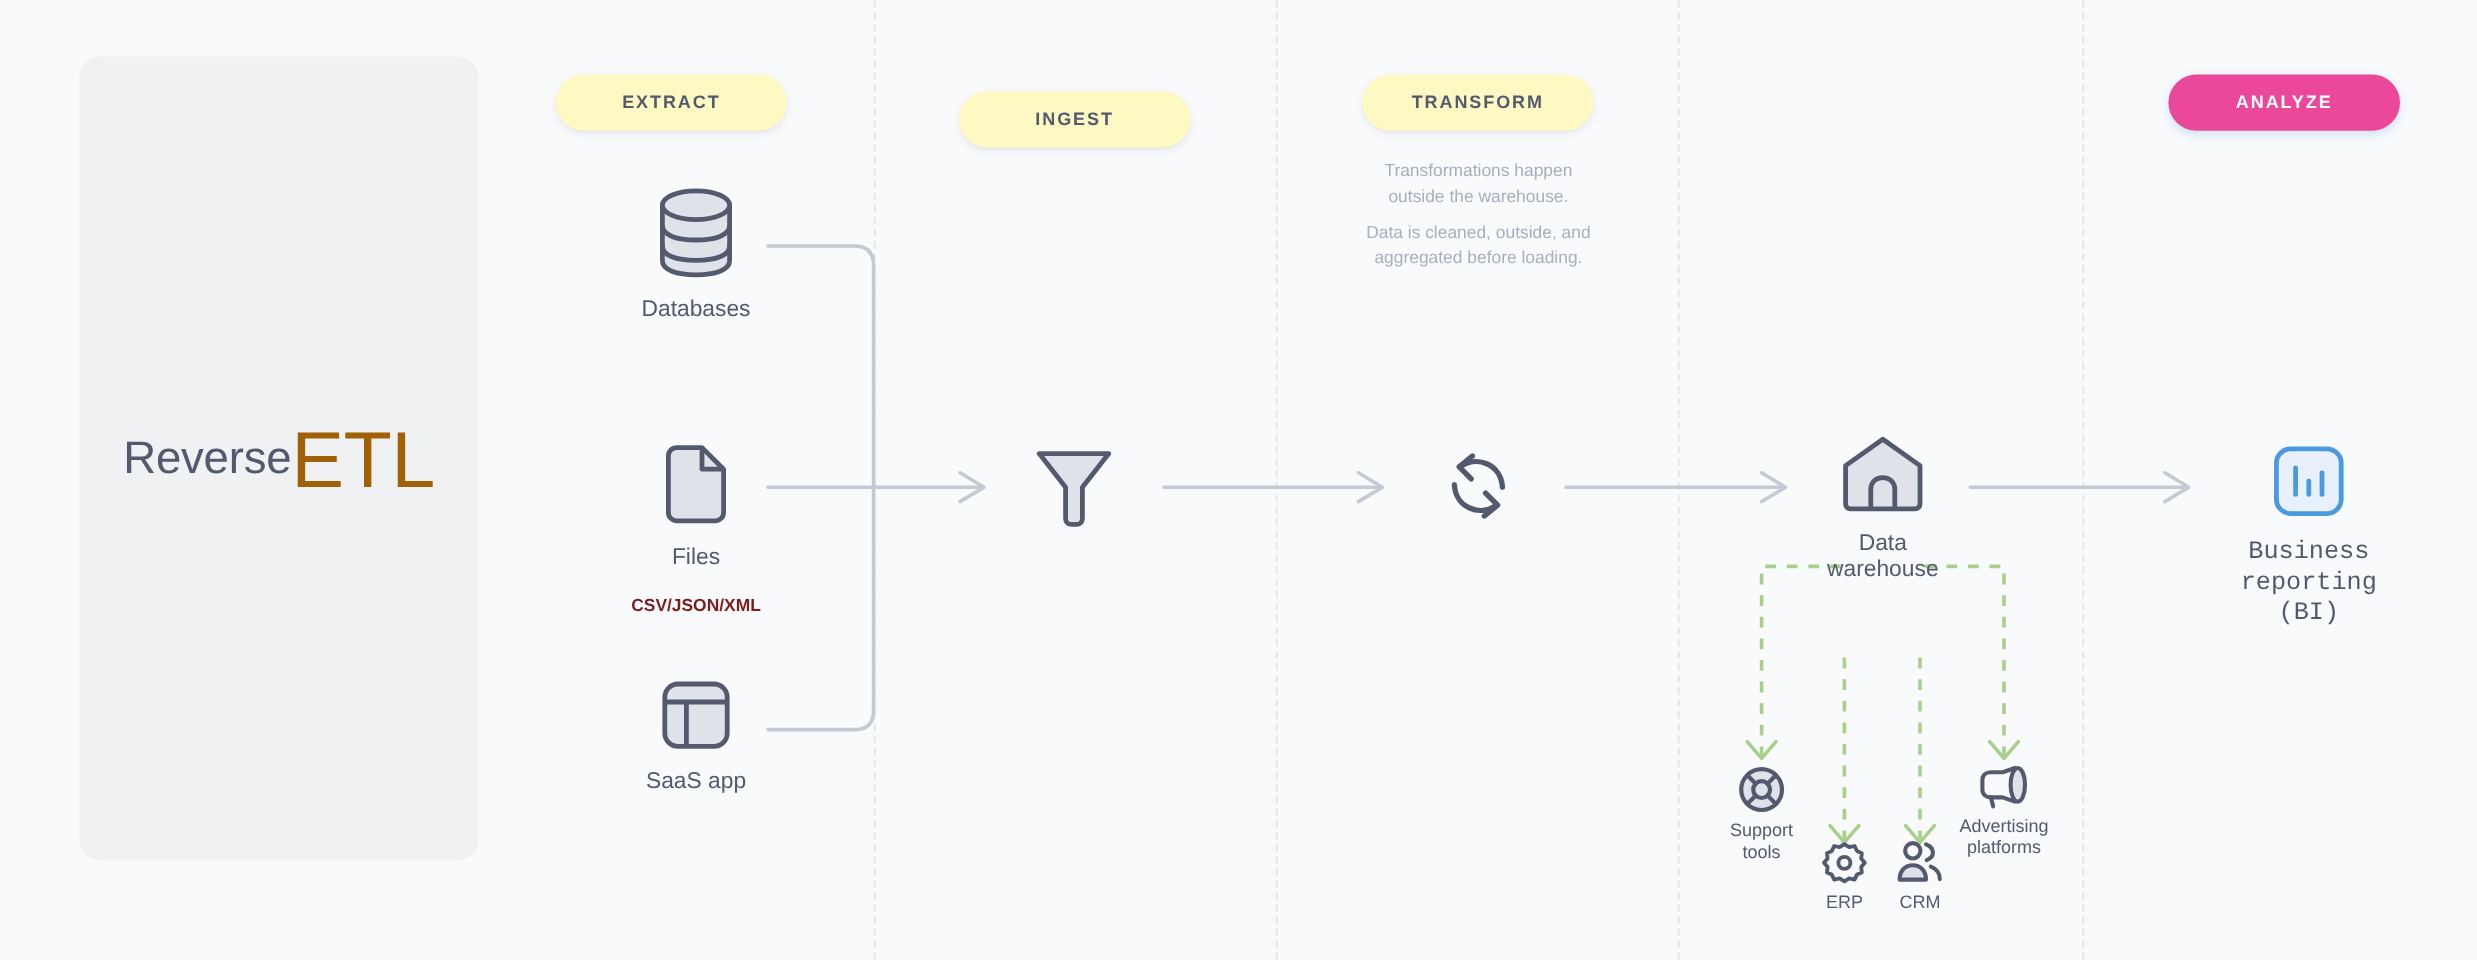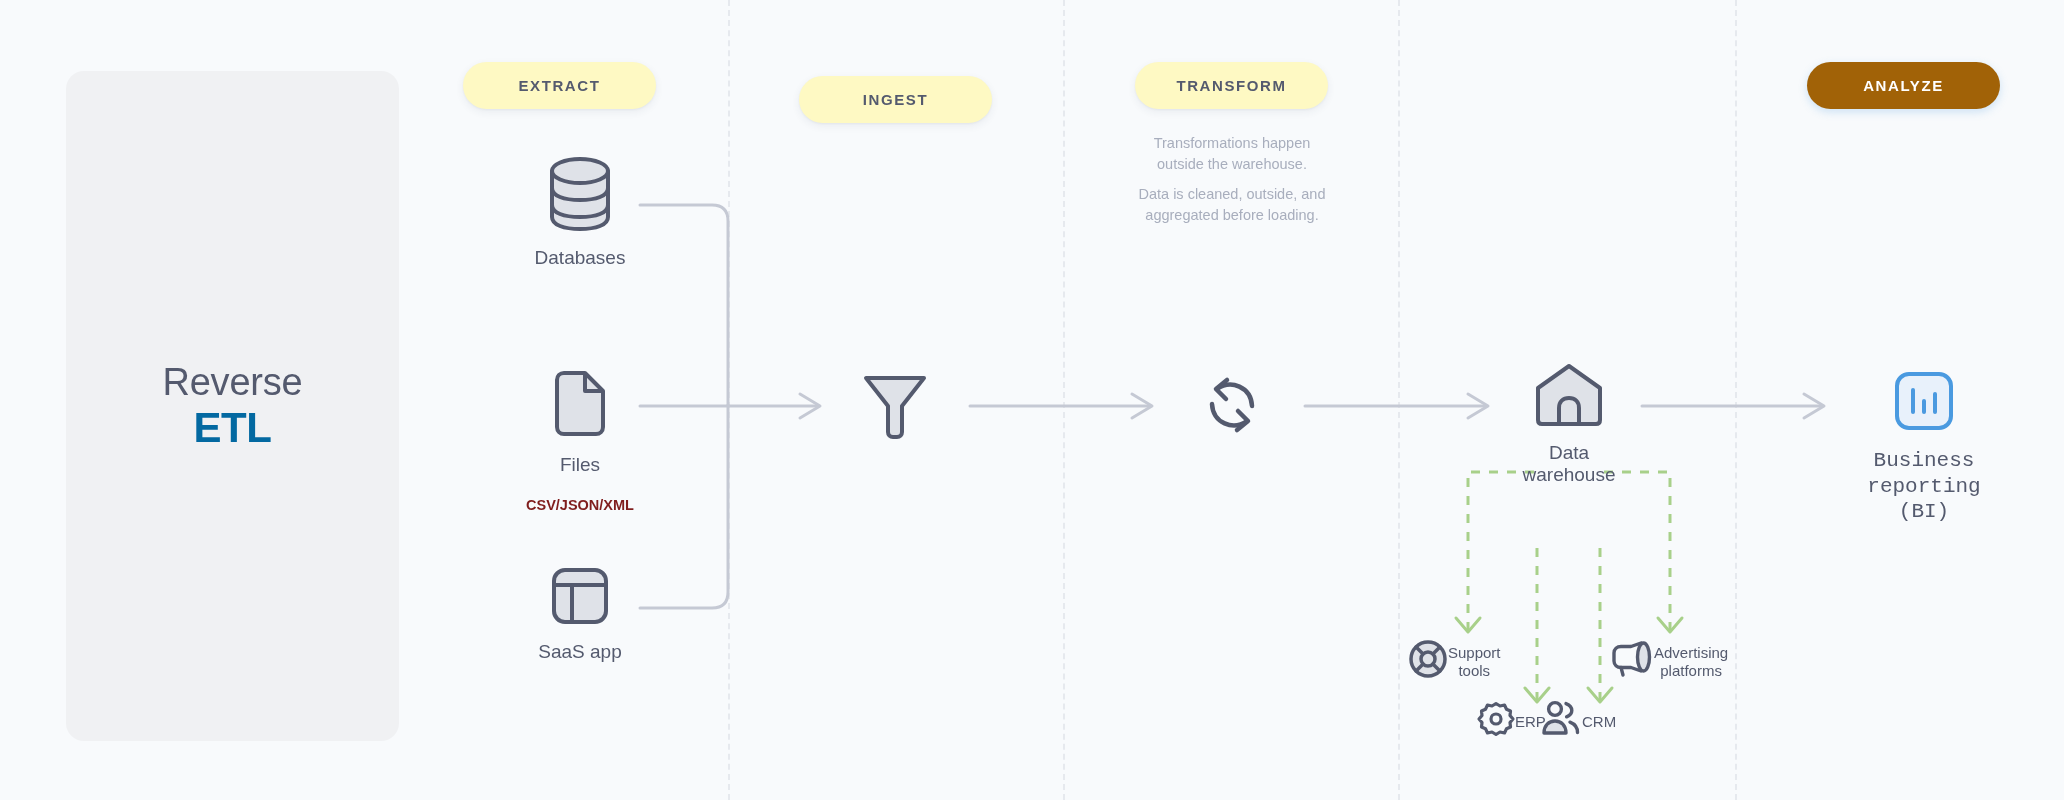--- a/index.html
+++ b/index.html
@@ -15,49 +15,49 @@
 
   
   .divider{
     position:absolute;top:0;bottom:0;width:0;
     border-left:2px dashed #e6e9ee;
   }
 
   
   .hero{
     position:absolute;
-    left:66px;top:71px;width:333px;height:670px;
+    left:66px;top:47px;width:333px;height:670px;
     background:#f0f1f3;
     border-radius:18px;
-    display:flex;flex-direction:column;
+    display:flex;
     align-items:center;justify-content:center;
   }
   .hero-sub{
     font-size:38px;font-weight:400;letter-spacing:-0.2px;
     color:#545a6e;line-height:1.12;
   }
   .hero-main{
-    font-size:42px;font-weight:700;letter-spacing:-0.5px;
-    color:#0369a1;line-height:1.1;margin-top:2px;
+    font-size:66px;font-weight:400;letter-spacing:-0.5px;
+    color:#a16207;line-height:1.1;margin-top:2px;
   }
 
   
   .pill{
     position:absolute;
     height:47px;
     border-radius:24px;
     display:flex;align-items:center;justify-content:center;
     background:#fef9c3;
     box-shadow:0 3px 8px rgba(40,50,80,0.07), 0 1px 2px rgba(40,50,80,0.05);
     font-size:15px;font-weight:700;letter-spacing:1.6px;
     color:#545a6e;
     white-space:nowrap;
   }
   .pill.accent{
-    background:#a16207;
+    background:#ec4899;
     color:#ffffff;
     box-shadow:0 3px 8px rgba(74,154,224,0.25);
   }
 
   
   .caption{
     position:absolute;
     text-align:center;
     font-size:14.5px;
     line-height:1.45;
@@ -77,21 +77,21 @@
     line-height:1.18;margin-top:14px;white-space:pre-line;
   }
   .node-sublabel{
     font-size:14.5px;color:#7f1d1d;margin-top:21px;font-weight:bold;
   }
   .node-label.small{font-size:16px;margin-top:16px;line-height:1.22;font-family:Liberation Mono, monospace;}
 
   
   .dest{
     position:absolute;
-    display:flex;flex-direction:row;align-items:center;
+    display:flex;flex-direction:column;align-items:center;
     text-align:center;width:120px;
   }
   .dest-label{
     font-size:15px;color:#545a6e;line-height:1.2;margin-top:6px;
     white-space:pre-line;
   }
 
   svg{display:block;overflow:visible;}
   .flowlayer{position:absolute;inset:0;pointer-events:none;}
 </style>

